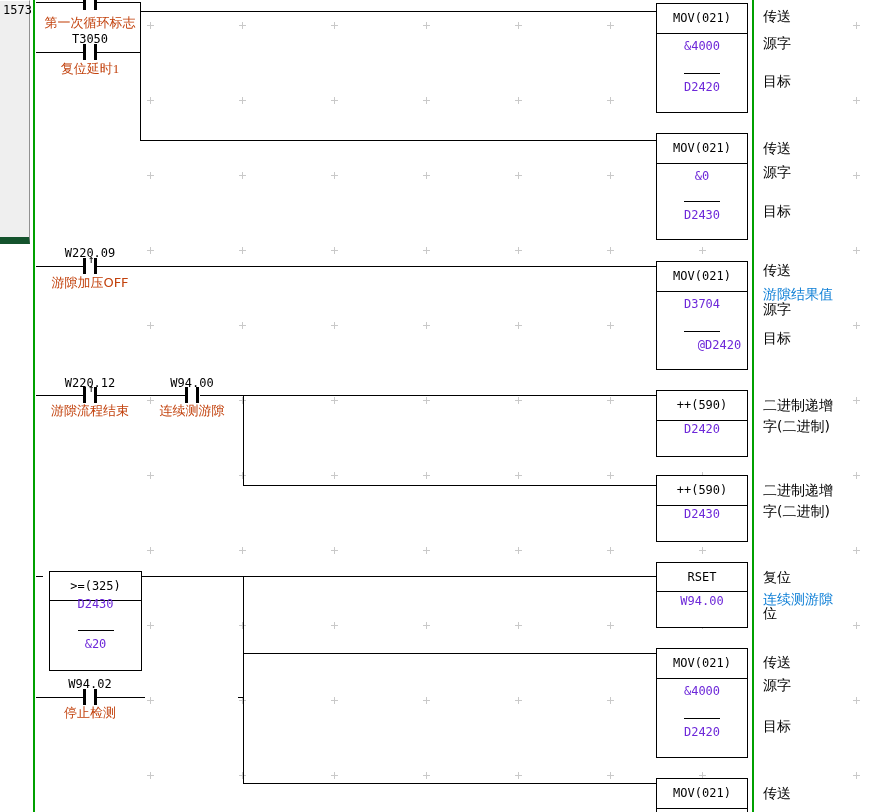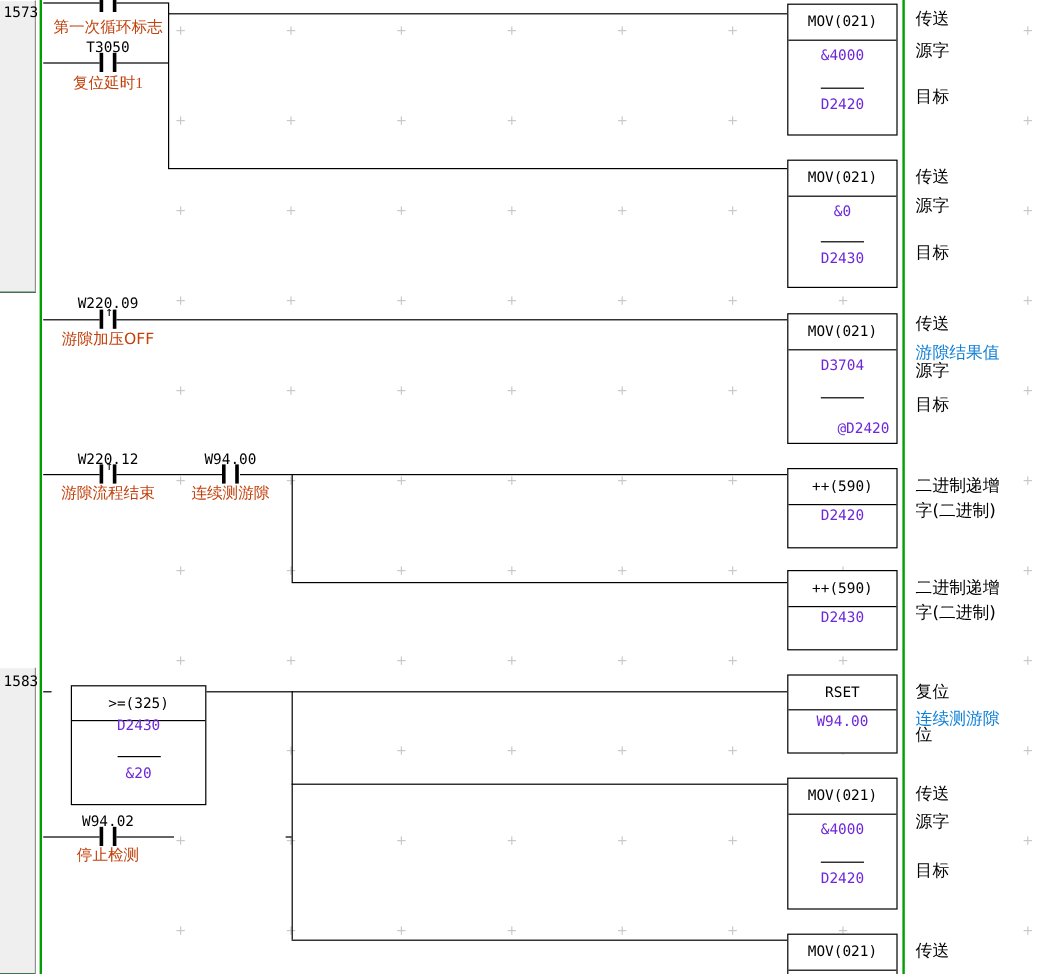--- a/index.html
+++ b/index.html
@@ -1,19 +1,19 @@
 <!DOCTYPE html>
 <html><head>
 <meta charset="utf-8">
 <style>
   html,body{margin:0;padding:0;background:#fff;}
   #cv{position:relative;width:877px;height:812px;background:#ffffff;overflow:hidden;
       font-family:"DejaVu Sans","Liberation Sans",sans-serif;}
   .mpanel{position:absolute;left:0;width:30px;background:#efefef;
-          border-right:1px solid #919191;border-top:1px solid #ffffff;border-bottom:1px solid #14532d;box-sizing:border-box;}
+          border-right:1px solid #919191;border-top:1px solid #ffffff;border-bottom:7px solid #14532d;box-sizing:border-box;}
   .num{position:absolute;left:3px;font:12px "DejaVu Sans Mono","Liberation Mono",monospace;color:#000;white-space:nowrap;}
   .hw{position:absolute;height:1px;background:#000;}
   .vw{position:absolute;width:1px;background:#000;}
   .bar{position:absolute;width:3px;background:#000;}
   .optext{position:absolute;transform:translateX(-50%);font:12px "DejaVu Sans Mono","Liberation Mono",monospace;
           color:#000;white-space:nowrap;line-height:1;}
   .cmt{color:#c2410c;font:13px "DejaVu Sans","Liberation Sans",sans-serif;}
   .arrow{position:absolute;transform:translateX(-50%);font:11px "DejaVu Sans Mono",monospace;color:#000;line-height:1;}
   .blk{position:absolute;border:1px solid #000;background:#fff;box-sizing:border-box;}
   .hdr{position:absolute;left:0;right:0;top:0;border-bottom:1px solid #000;text-align:center;
@@ -117,23 +117,20 @@
     <div class="mark" style="left: 853px; top: 322px;"></div>
     <div class="mark" style="left: 853px; top: 397px;"></div>
     <div class="mark" style="left: 853px; top: 472px;"></div>
     <div class="mark" style="left: 853px; top: 547px;"></div>
     <div class="mark" style="left: 853px; top: 622px;"></div>
     <div class="mark" style="left: 853px; top: 697px;"></div>
     <div class="mark" style="left: 853px; top: 772px;"></div>
     <div class="mpanel" style="top: 0px; height: 244px;">
       <div class="num" style="top: 2px;">1573</div>
     </div>
-    <div class="mpanel" style="top: 556px; height: 256px;">
-      <div class="num" style="top: 4px;">1583</div>
-    </div>
     <div class="rail" style="left: 33px; background: rgb(0, 160, 0);"></div>
     <div class="rail" style="left: 752px; background: rgb(0, 160, 0);"></div>
     <div class="hw" style="left: 36px; top: 2px; width: 47px;"></div>
     <div class="hw" style="left: 97px; top: 2px; width: 43px;"></div>
     <div class="hw" style="left: 140px; top: 11px; width: 516px;"></div>
     <div class="hw" style="left: 36px; top: 52px; width: 47px;"></div>
     <div class="hw" style="left: 97px; top: 52px; width: 43px;"></div>
     <div class="hw" style="left: 140px; top: 140px; width: 516px;"></div>
     <div class="hw" style="left: 36px; top: 266px; width: 47px;"></div>
     <div class="hw" style="left: 97px; top: 266px; width: 559px;"></div>
@@ -197,31 +194,31 @@
     <div class="blk" style="left: 656px; top: 133px; width: 92px; height: 107px;">
       <div class="hdr" style="height: 29px; line-height: 29px;">MOV(021)</div>
       <div class="op" style="top: 36px;">&amp;0</div>
       <div class="ov" style="top: 67px;"></div>
       <div class="op" style="top: 75px;">D2430</div>
     </div>
     <div class="blk" style="left: 656px; top: 261px; width: 92px; height: 109px;">
       <div class="hdr" style="height: 29px; line-height: 29px;">MOV(021)</div>
       <div class="op" style="top: 36px;">D3704</div>
       <div class="ov" style="top: 69px;"></div>
-      <div class="op" style="top: 89px; padding-left: 35px;">@D2420</div>
+      <div class="op" style="top: 77px; padding-left: 35px;">@D2420</div>
     </div>
     <div class="blk" style="left: 656px; top: 390px; width: 92px; height: 67px;">
       <div class="hdr" style="height: 29px; line-height: 29px;">++(590)</div>
       <div class="op" style="top: 32px;">D2420</div>
     </div>
     <div class="blk" style="left: 656px; top: 475px; width: 92px; height: 67px;">
       <div class="hdr" style="height: 29px; line-height: 29px;">++(590)</div>
       <div class="op" style="top: 32px;">D2430</div>
     </div>
-    <div class="blk" style="left: 59px; top: 571px; width: 113px; height: 100px;">
+    <div class="blk" style="left: 49px; top: 571px; width: 93px; height: 100px;">
       <div class="hdr" style="height: 28px; line-height: 28px;">&gt;=(325)</div>
       <div class="op" style="top: 26px;">D2430</div>
       <div class="ov" style="top: 58px;"></div>
       <div class="op" style="top: 66px;">&amp;20</div>
     </div>
     <div class="blk" style="left: 656px; top: 562px; width: 92px; height: 66px;">
       <div class="hdr" style="height: 28px; line-height: 28px;">RSET</div>
       <div class="op" style="top: 32px;">W94.00</div>
     </div>
     <div class="blk" style="left: 656px; top: 648px; width: 92px; height: 110px;">

